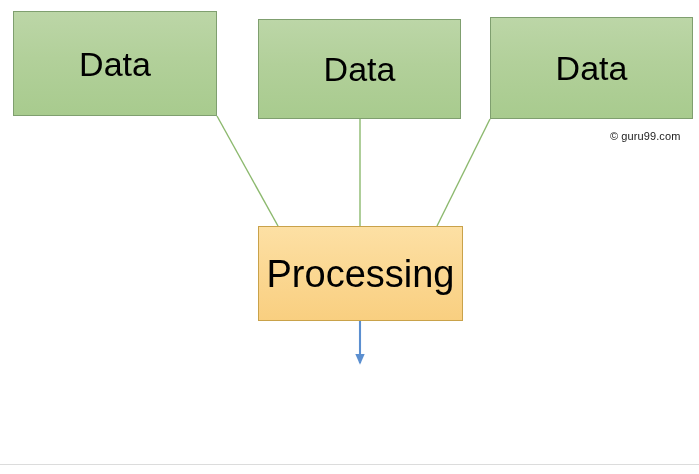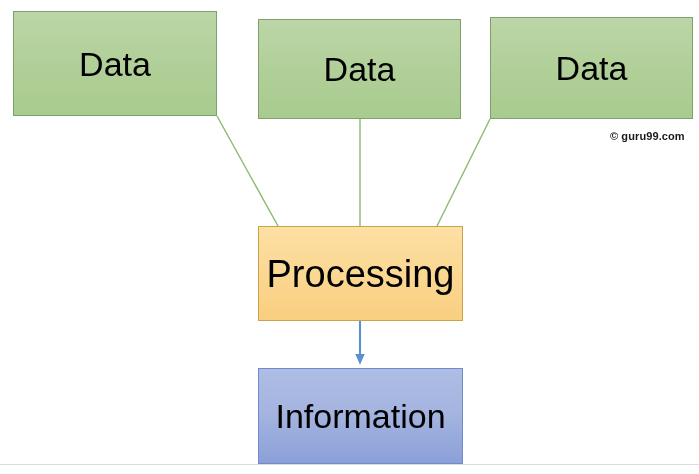--- a/index.html
+++ b/index.html
@@ -57,21 +57,21 @@
   .node-information {
     border: 1px solid #7189cd;
     background: linear-gradient(to bottom, #aebde4 0%, #a5b5e0 45%, #8ba0d8 100%);
     font-size: 34px;
   }
   
   #watermark {
     position: absolute;
     z-index: 3;
     font-size: 11px;
-    font-weight: bold;
+    font-weight: normal;
     color: #1a1a1a;
     letter-spacing: 0.1px;
     white-space: nowrap;
   }
   
   #bottom-rule {
     position: absolute;
     left: 0;
     width: 699px;
     height: 1px;
@@ -105,21 +105,18 @@
   </div>
 
   <div class="node node-data" style="left:490px; top:17px; width:203px; height:102px;">
     <span class="node-label">Data</span>
   </div>
 
   <div class="node node-processing" style="left:258px; top:226px; width:205px; height:95px;">
     <span class="node-label">Processing</span>
   </div>
 
-  <div class="node node-information" style="left:258px; top:368px; width:205px; height:96px;">
-    <span class="node-label">Information</span>
-  </div>
 
   <div id="bottom-rule" style="top:464px;"></div>
 
   <div id="watermark" style="left:610px; top:130px;">© guru99.com</div>
 
 </div>
 
 </body></html>

